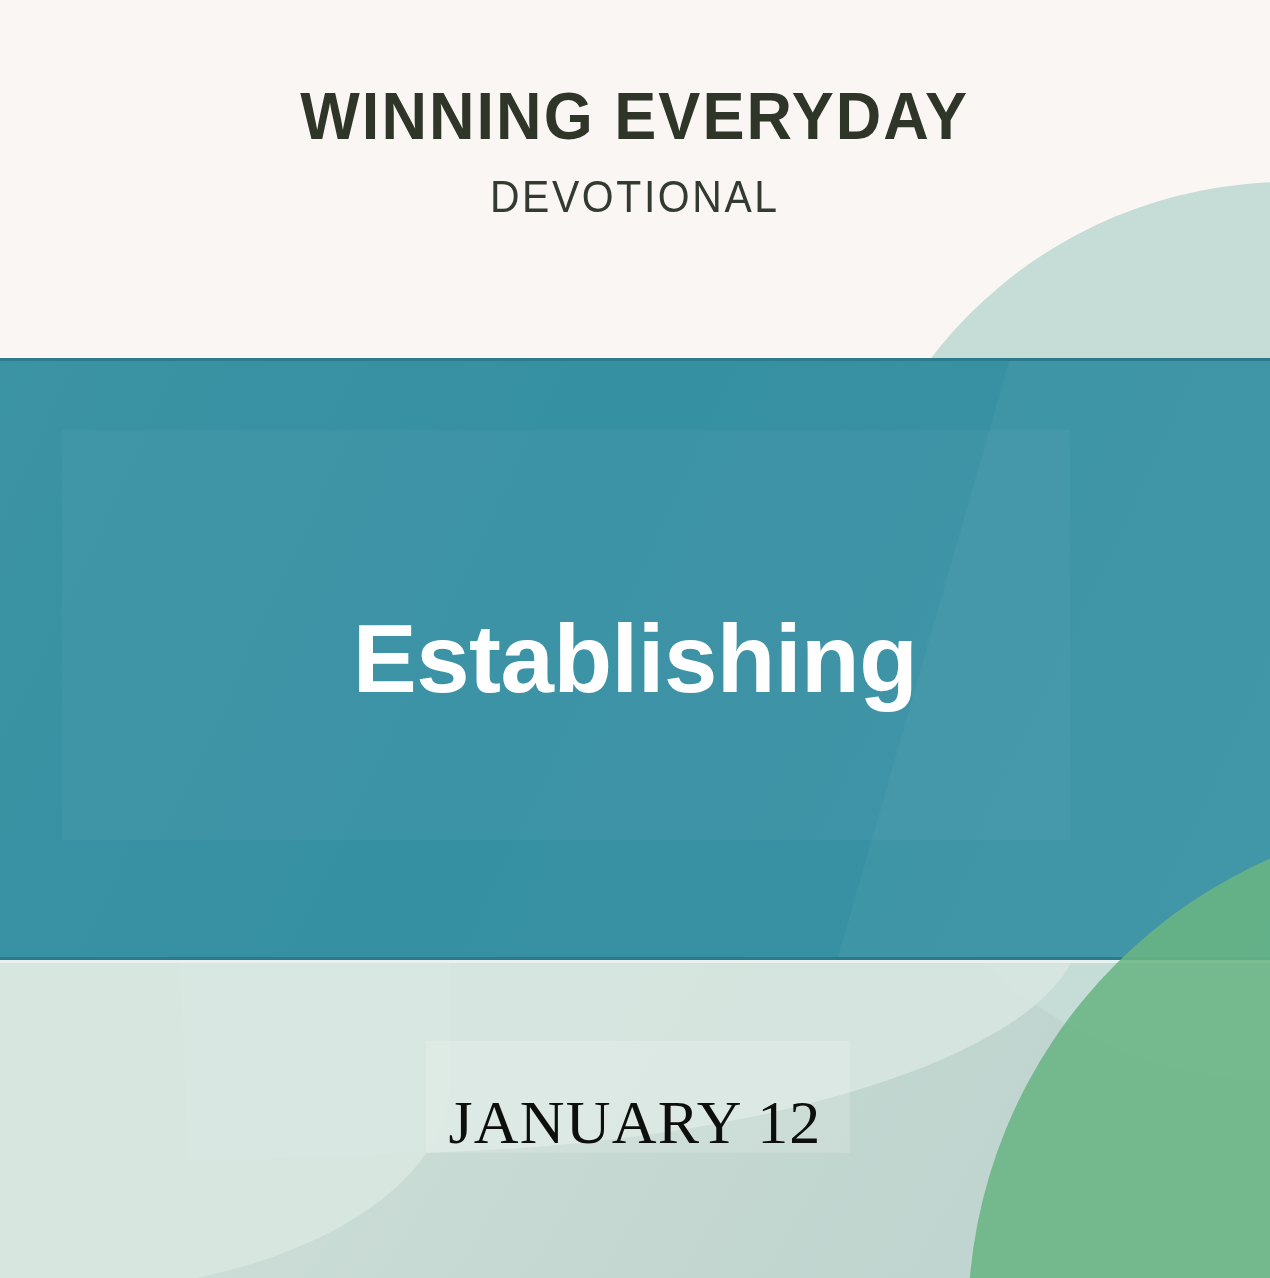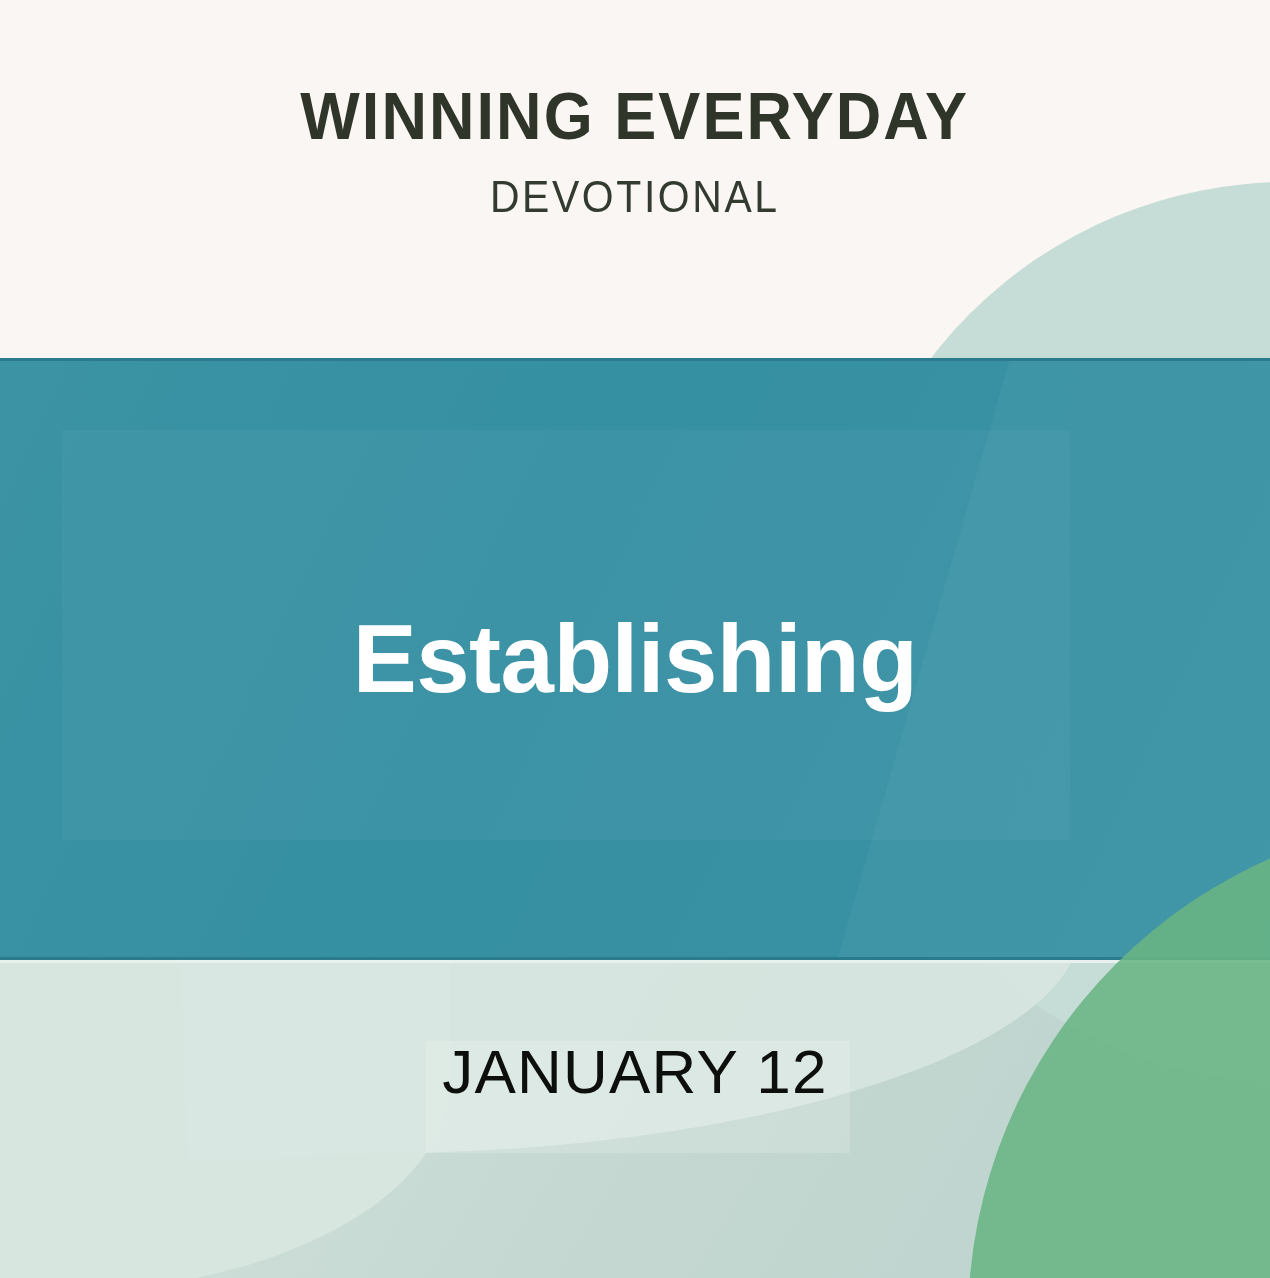--- a/index.html
+++ b/index.html
@@ -166,22 +166,23 @@
     letter-spacing: -0.5px;
     text-align: center;
     white-space: nowrap;
   }
 
   .date-wrap {
     position: absolute;
     left: 0; top: 1041px;
     width: 1270px; height: 112px;
     display: flex;
-    align-items: flex-start;
+    align-items: flex-end;
     justify-content: center;
+    font-family: Liberation Serif, serif;
   }
   .date-text {
     color: #0d0f0d;
     font-size: 62px;
     font-weight: 400;
     letter-spacing: 1.2px;
     line-height: 1;
     white-space: nowrap;
   }
 </style>

